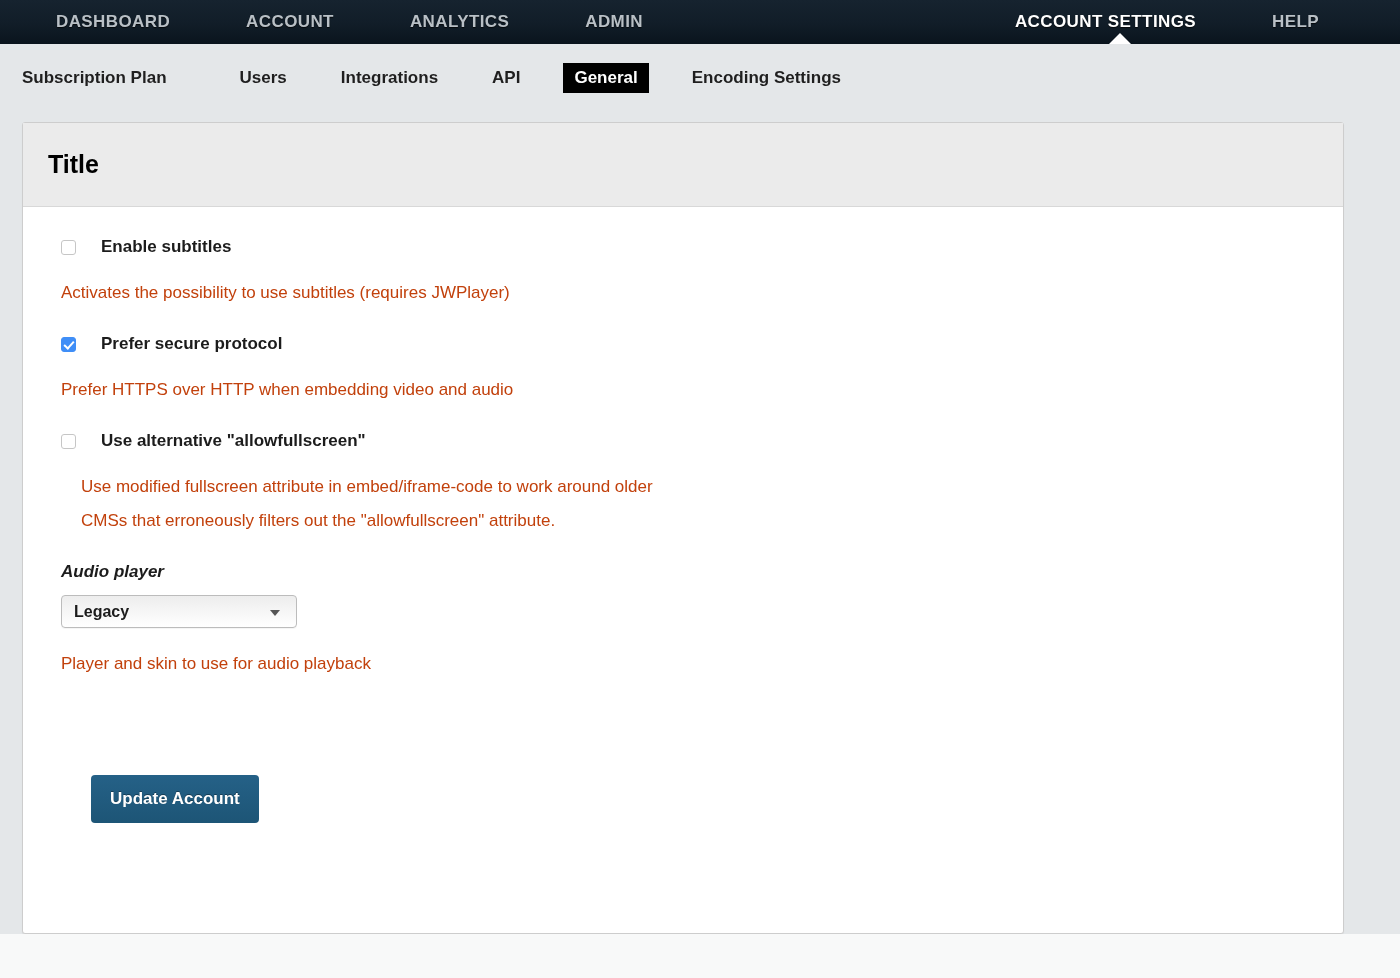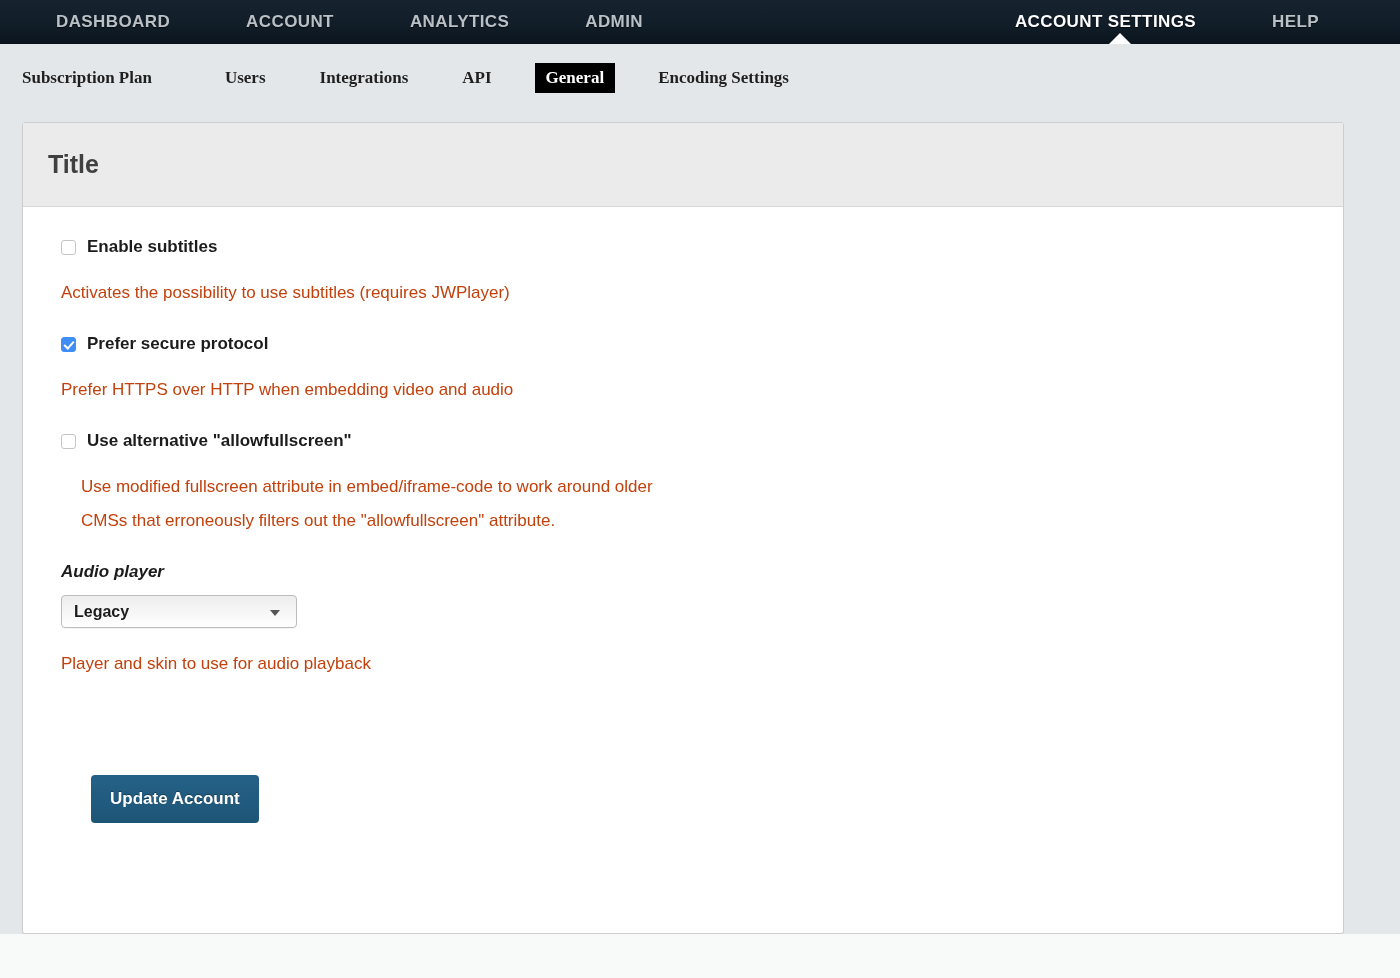--- a/index.html
+++ b/index.html
@@ -61,21 +61,20 @@
   }
 
   
   .subnav {
     height: 68px;
     background: #e4e7e9;
     display: flex;
     align-items: center;
     padding-left: 22px;
     box-sizing: border-box;
-    font-family: Liberation Serif, serif;
   }
   .subnav-item {
     font-size: 17px;
     font-weight: bold;
     color: #1f1f1f;
     padding: 0 27px;
     white-space: nowrap;
     cursor: pointer;
   }
   .subnav-item.first { padding-left: 0; padding-right: 46px; }
@@ -102,35 +101,35 @@
     border-bottom: 1px solid #d8d8d8;
     height: 84px;
     display: flex;
     align-items: center;
     padding-left: 25px;
     box-sizing: border-box;
   }
   .panel-title {
     font-size: 25px;
     font-weight: bold;
-    color: #404040;
+    color: #000000;
     text-align: center;
   }
   .panel-body {
     padding: 30px 38px 0 38px;
   }
 
   
   .field {
     margin-bottom: 24px;
   }
   .check-row {
     display: flex;
     align-items: center;
-    gap: 11px;
+    gap: 25px;
   }
   .checkbox {
     width: 15px;
     height: 15px;
     border-radius: 3px;
     border: 1px solid #c6c6c6;
     background: #ffffff;
     box-sizing: border-box;
     flex: 0 0 auto;
     cursor: pointer;

